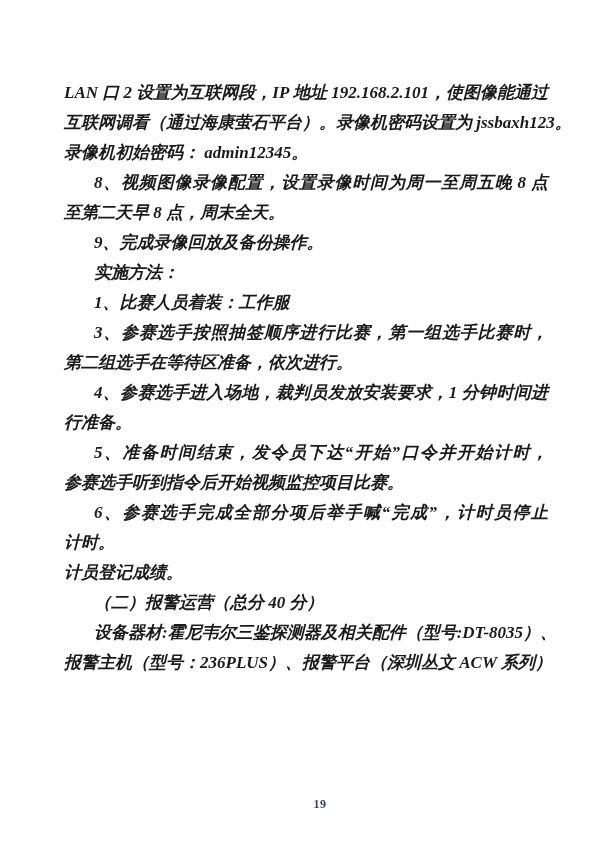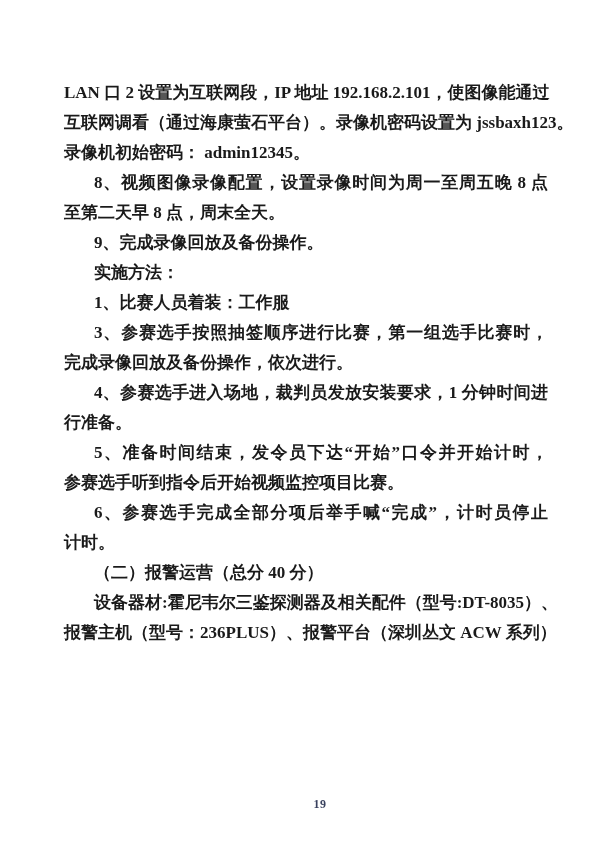--- a/index.html
+++ b/index.html
@@ -22,20 +22,21 @@
     width: 484px;
     font-size: 17px;
     font-weight: 700;
     color: #1a1a1a;
   }
   .line {
     height: 30px;
     line-height: 30px;
     white-space: nowrap;
     overflow: visible;
+    font-style: italic;
   }
   .line.full {
     text-align: justify;
     text-align-last: justify;
   }
   .line.indent {
     padding-left: 30px;
   }
   .page-number {
     position: absolute;
@@ -58,25 +59,26 @@
   <div class="doc-body" id="doc-body">
       <div class="line full">LAN 口 2 设置为互联网段，IP 地址 192.168.2.101，使图像能通过</div>
       <div class="line full">互联网调看（通过海康萤石平台）。录像机密码设置为 jssbaxh123。</div>
       <div class="line">录像机初始密码： admin12345。</div>
       <div class="line indent full">8、视频图像录像配置，设置录像时间为周一至周五晚 8 点</div>
       <div class="line">至第二天早 8 点，周末全天。</div>
       <div class="line indent">9、完成录像回放及备份操作。</div>
       <div class="line indent">实施方法：</div>
       <div class="line indent">1、比赛人员着装：工作服</div>
       <div class="line indent full">3、参赛选手按照抽签顺序进行比赛，第一组选手比赛时，</div>
-      <div class="line">完成录像回放及备份操作，依次进行。</div>
+      <div class="line">第二组选手在等待区准备，依次进行。</div>
       <div class="line indent full">4、参赛选手进入场地，裁判员发放安装要求，1 分钟时间进</div>
       <div class="line">行准备。</div>
       <div class="line indent full">5、准备时间结束，发令员下达“开始”口令并开始计时，</div>
       <div class="line">参赛选手听到指令后开始视频监控项目比赛。</div>
       <div class="line indent full">6、参赛选手完成全部分项后举手喊“完成”，计时员停止</div>
       <div class="line">计时。</div>
+      <div class="line">计员登记成绩。</div>
       <div class="line indent">（二）报警运营（总分 40 分）</div>
       <div class="line indent full">设备器材:霍尼韦尔三鉴探测器及相关配件（型号:DT-8035）、</div>
       <div class="line">报警主机（型号：236PLUS）、报警平台（深圳丛文 ACW 系列）</div>
     </div>
   <div class="page-number">19</div>
 </div>
 
 </body></html>

